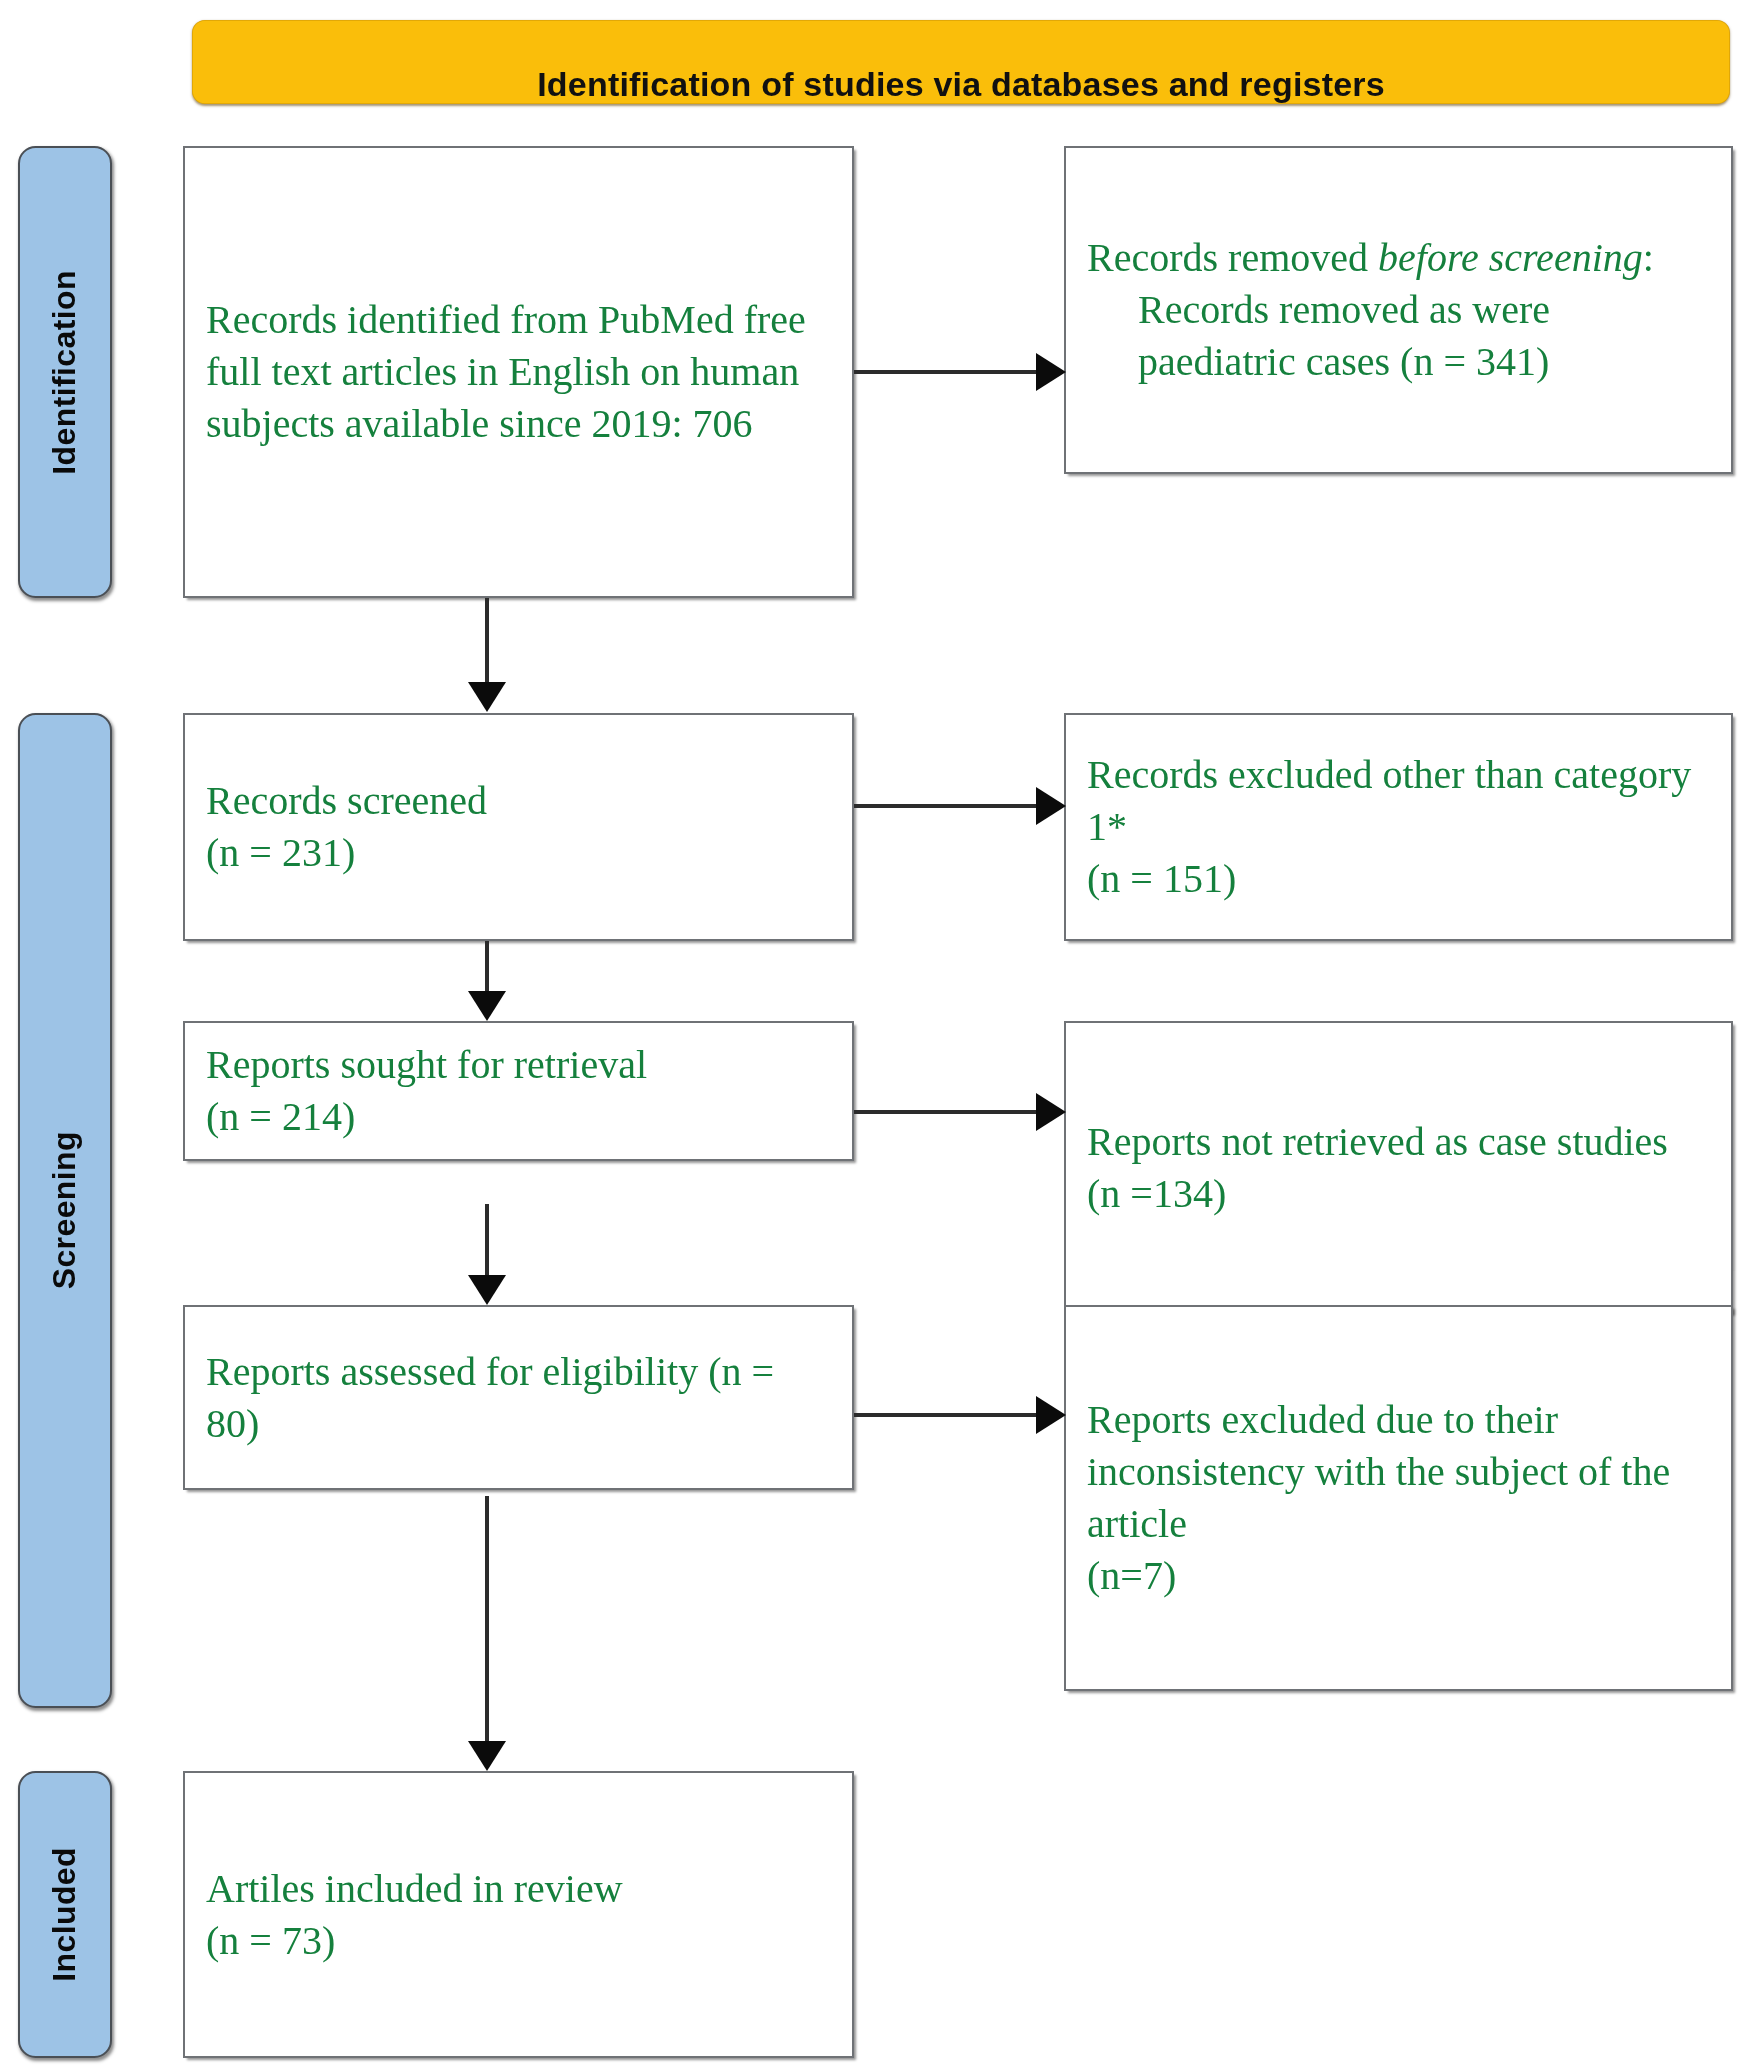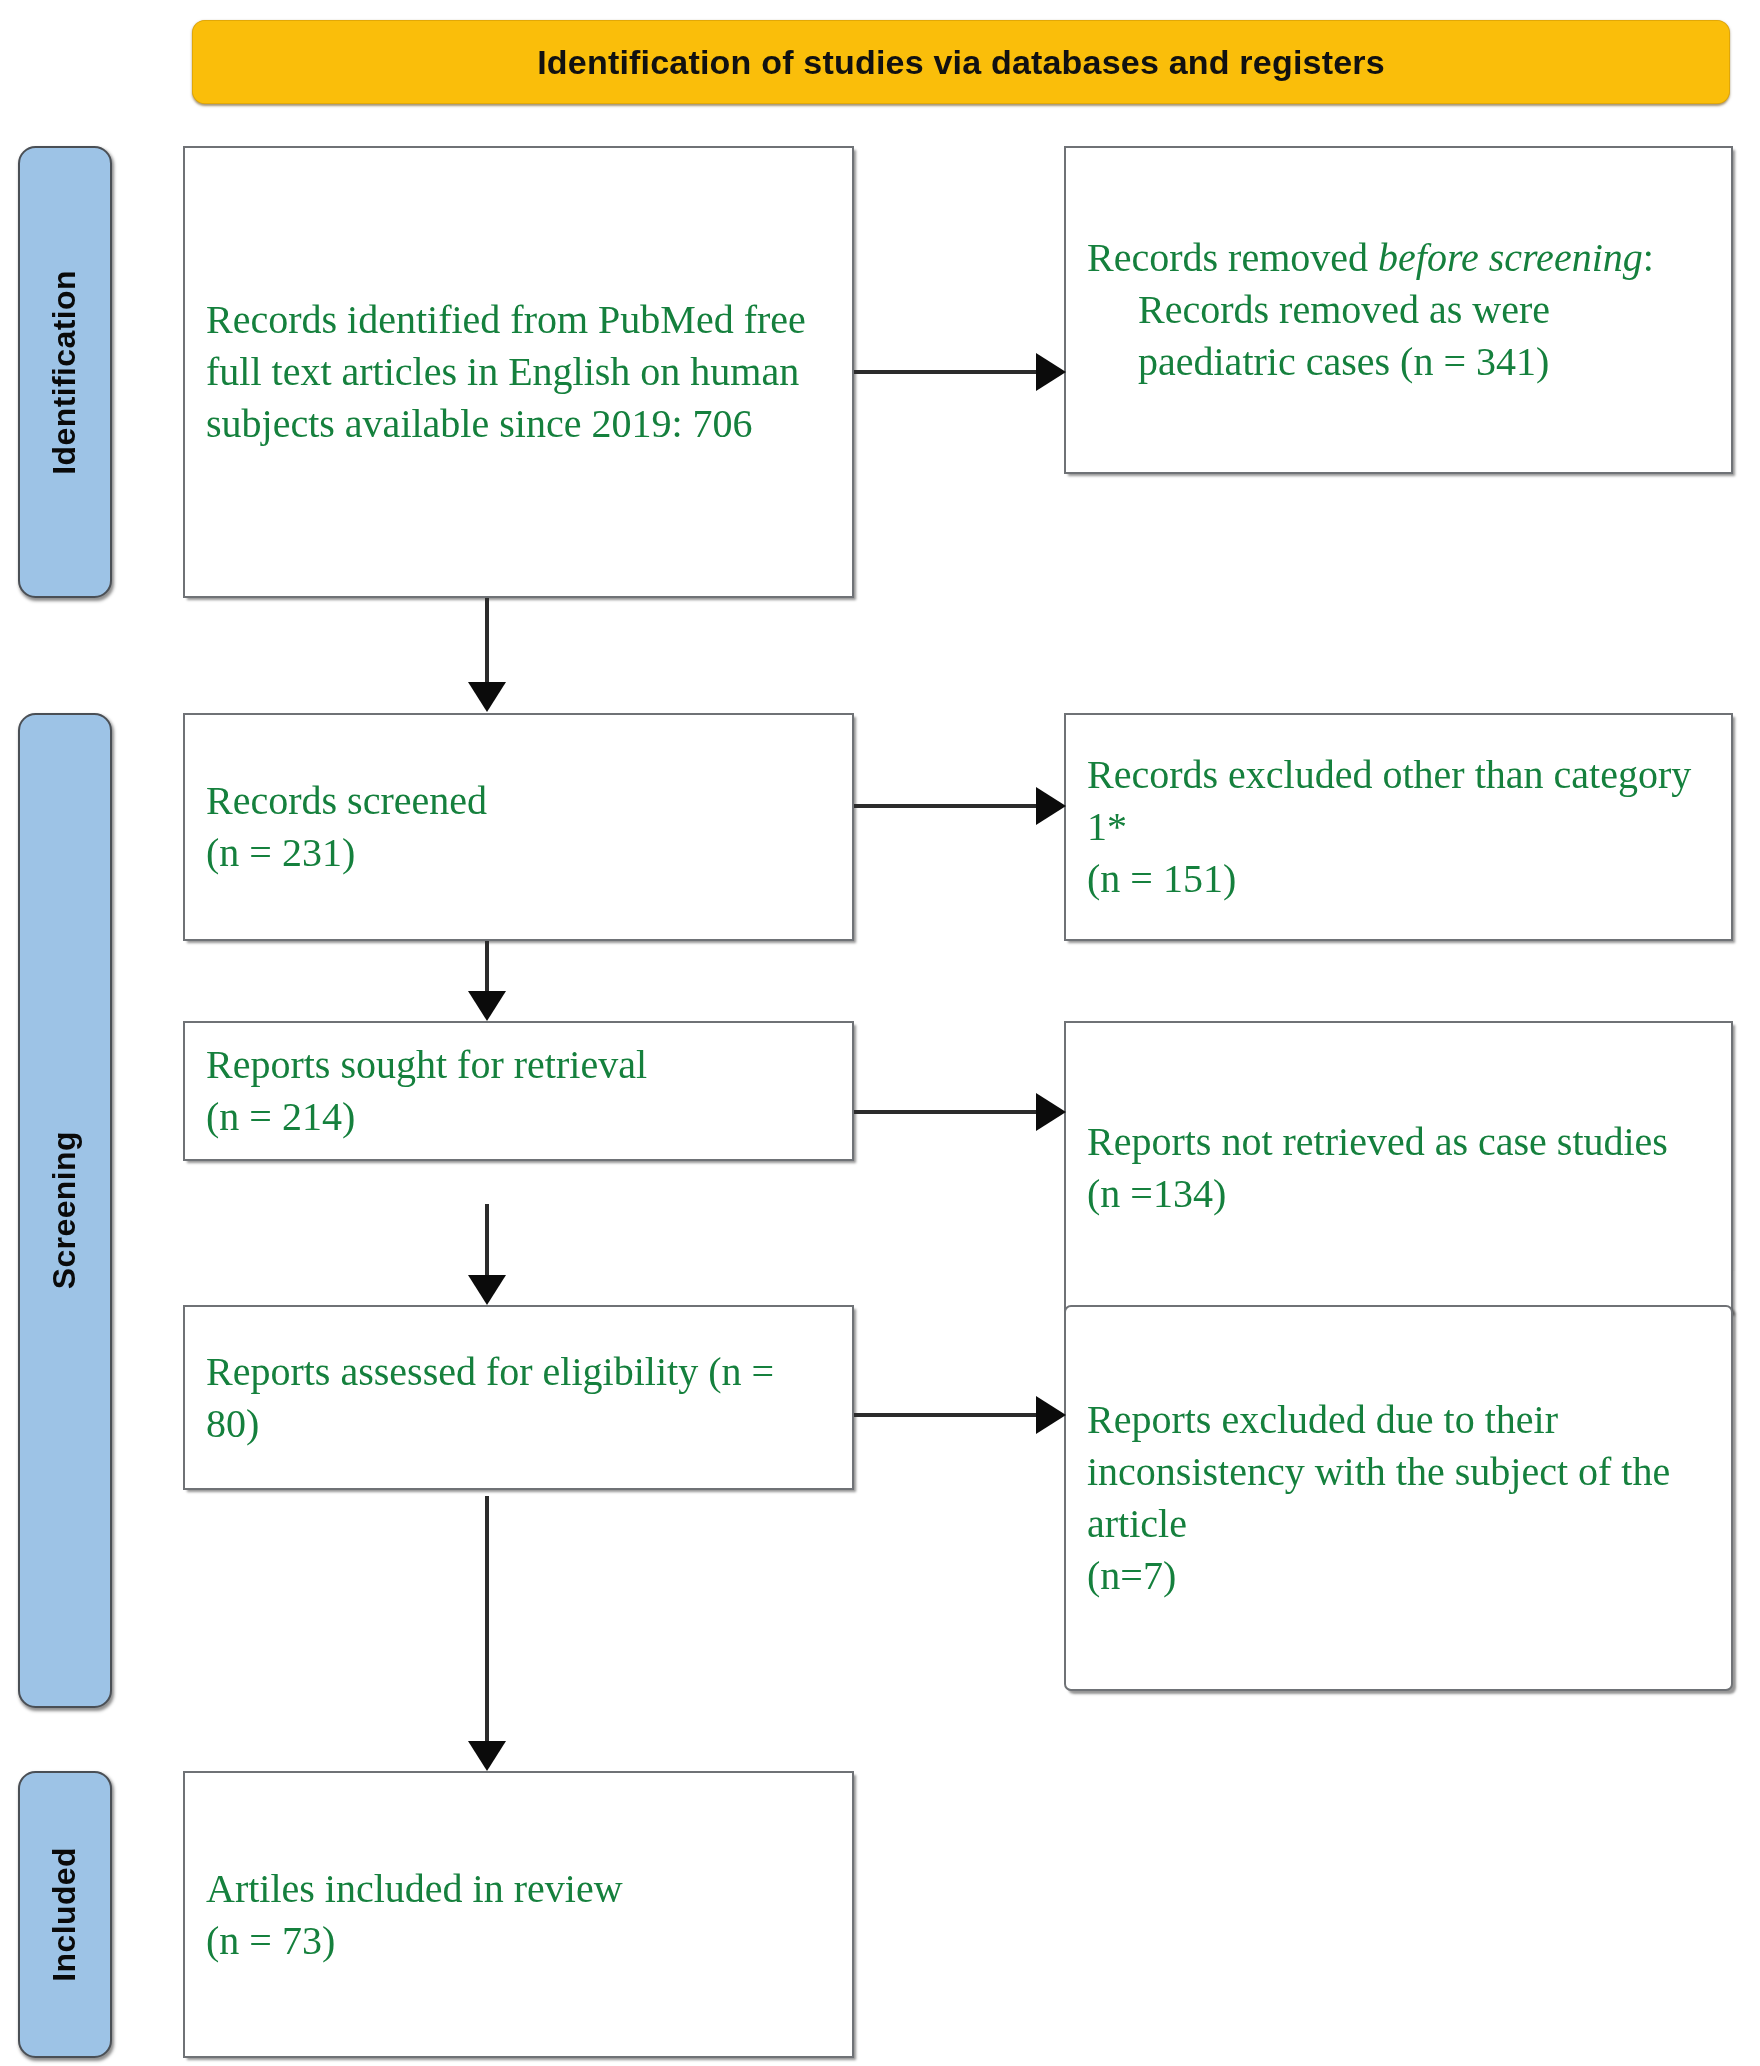--- a/index.html
+++ b/index.html
@@ -26,21 +26,21 @@
   .banner {
     position: absolute;
     left: 192px;
     top: 20px;
     width: 1538px;
     height: 84px;
     background: #FABE0A;
     border-radius: 13px;
     box-shadow: 0 1.6px 2.4px rgba(90,60,0,0.55), inset 0 0 0 0.8px rgba(160,110,0,0.35);
     display: flex;
-    align-items: center;
+    align-items: flex-end;
     justify-content: center;
   }
   .banner-text {
     font-family: "Liberation Sans", "DejaVu Sans", sans-serif;
     font-weight: bold;
     font-size: 34px;
     color: #111111;
     letter-spacing: 0.2px;
     text-align: center;
     white-space: nowrap;
@@ -100,21 +100,21 @@
   
   .col-right { left: 1064px; width: 669px; }
 
   #box-identified       { top: 146px;  height: 452px; }
   #box-removed-before   { top: 146px;  height: 328px; }
   #box-screened         { top: 713px;  height: 228px; }
   #box-excluded-cat     { top: 713px;  height: 228px; }
   #box-sought           { top: 1021px; height: 140px; }
   #box-not-retrieved    { top: 1021px; height: 293px; }
   #box-assessed         { top: 1305px; height: 185px; }
-  #box-excluded-subject { top: 1305px; height: 386px; border-radius: 7px; }
+  #box-excluded-subject { top: 1305px; height: 386px; }
   #box-included         { top: 1771px; height: 287px; }
 
   
   .arrow { position: absolute; }
   .arrow .shaft-v {
     position: absolute;
     left: 50%;
     transform: translateX(-50%);
     width: 4px;
     background: #2b2b2b;

